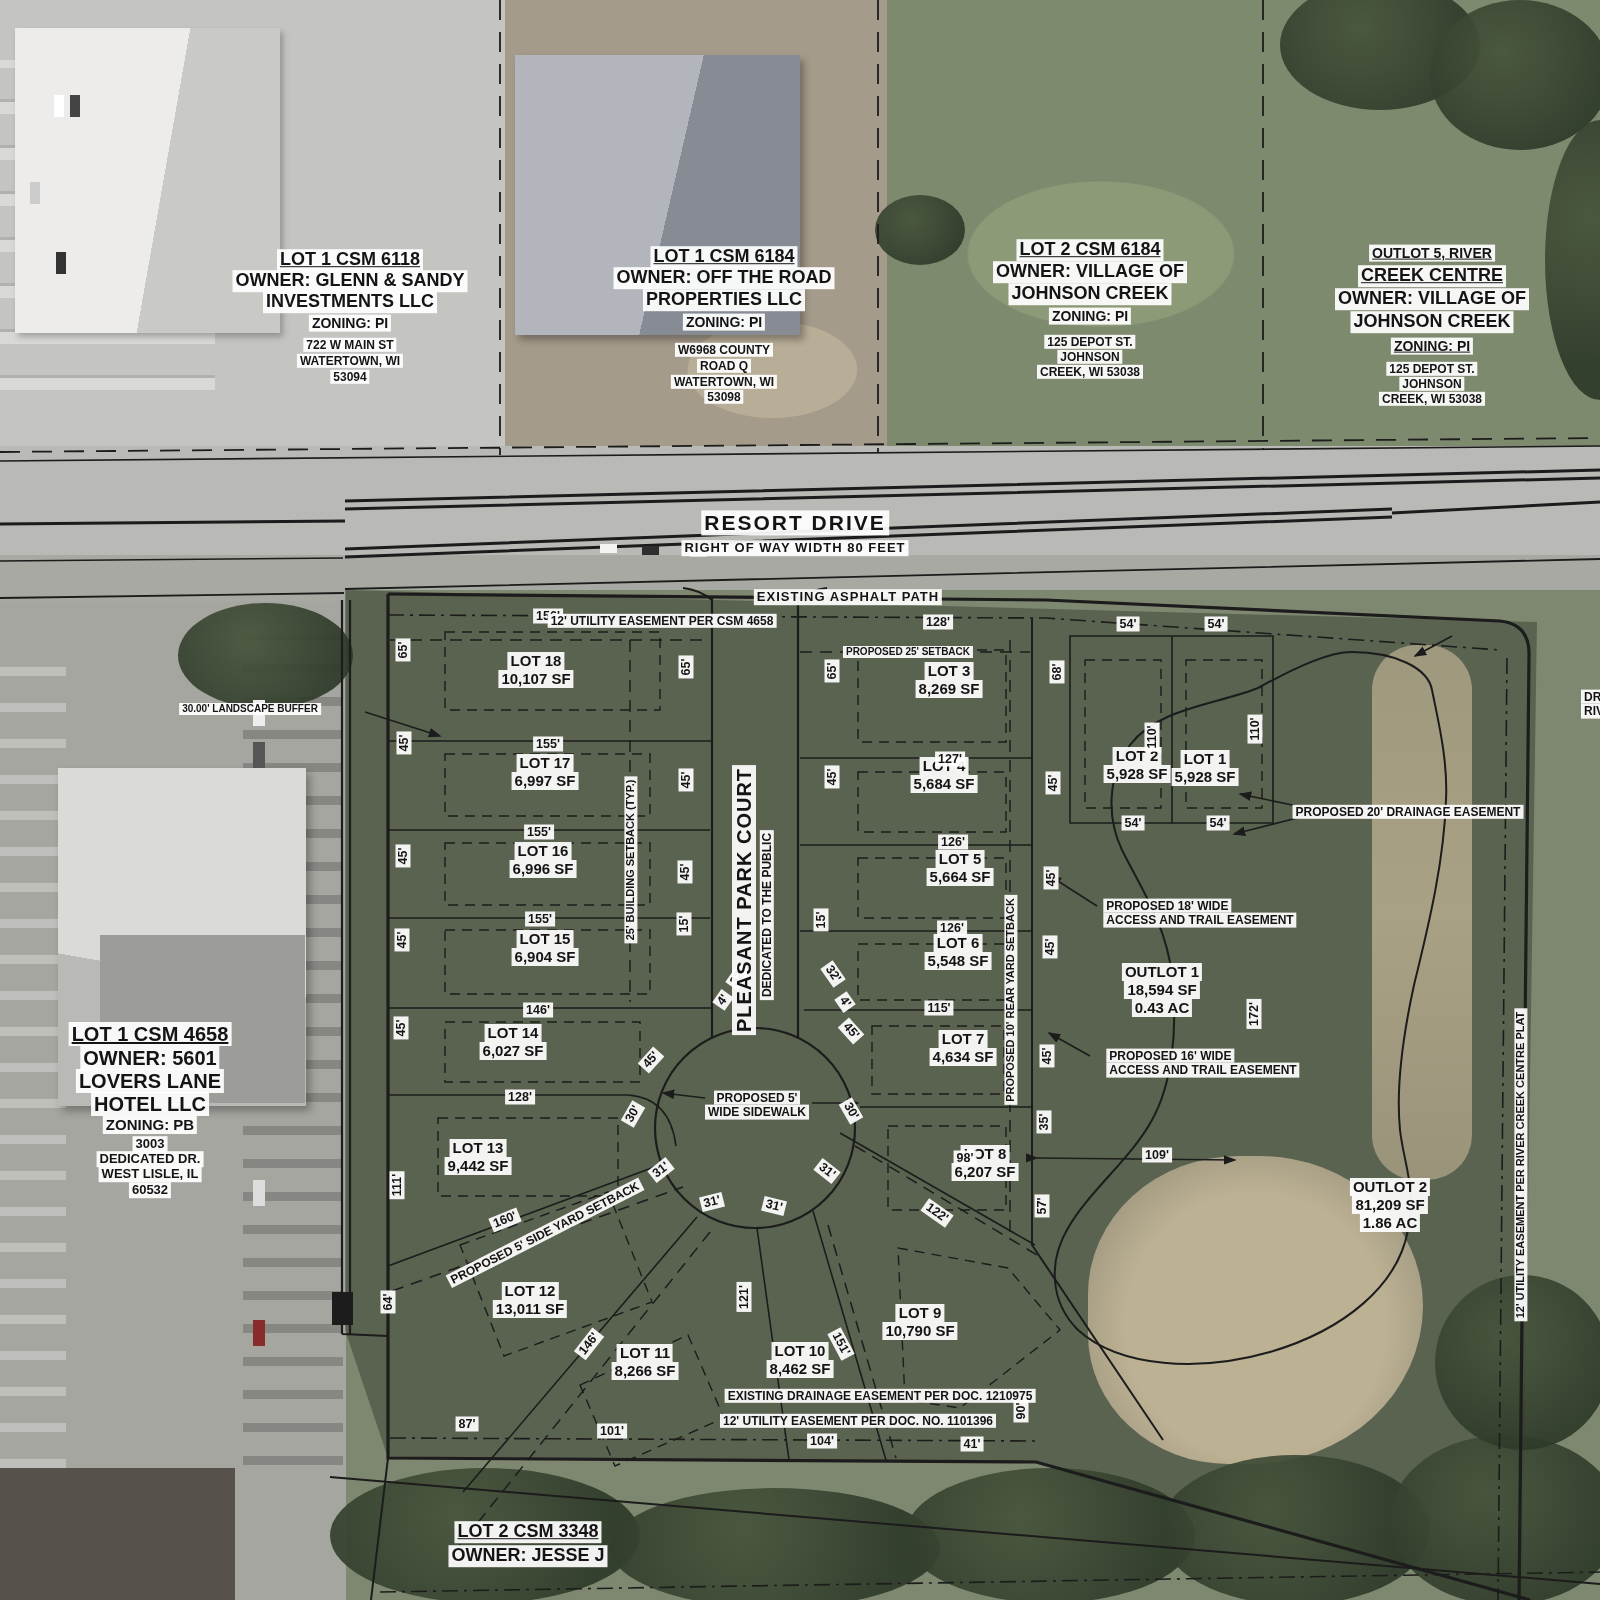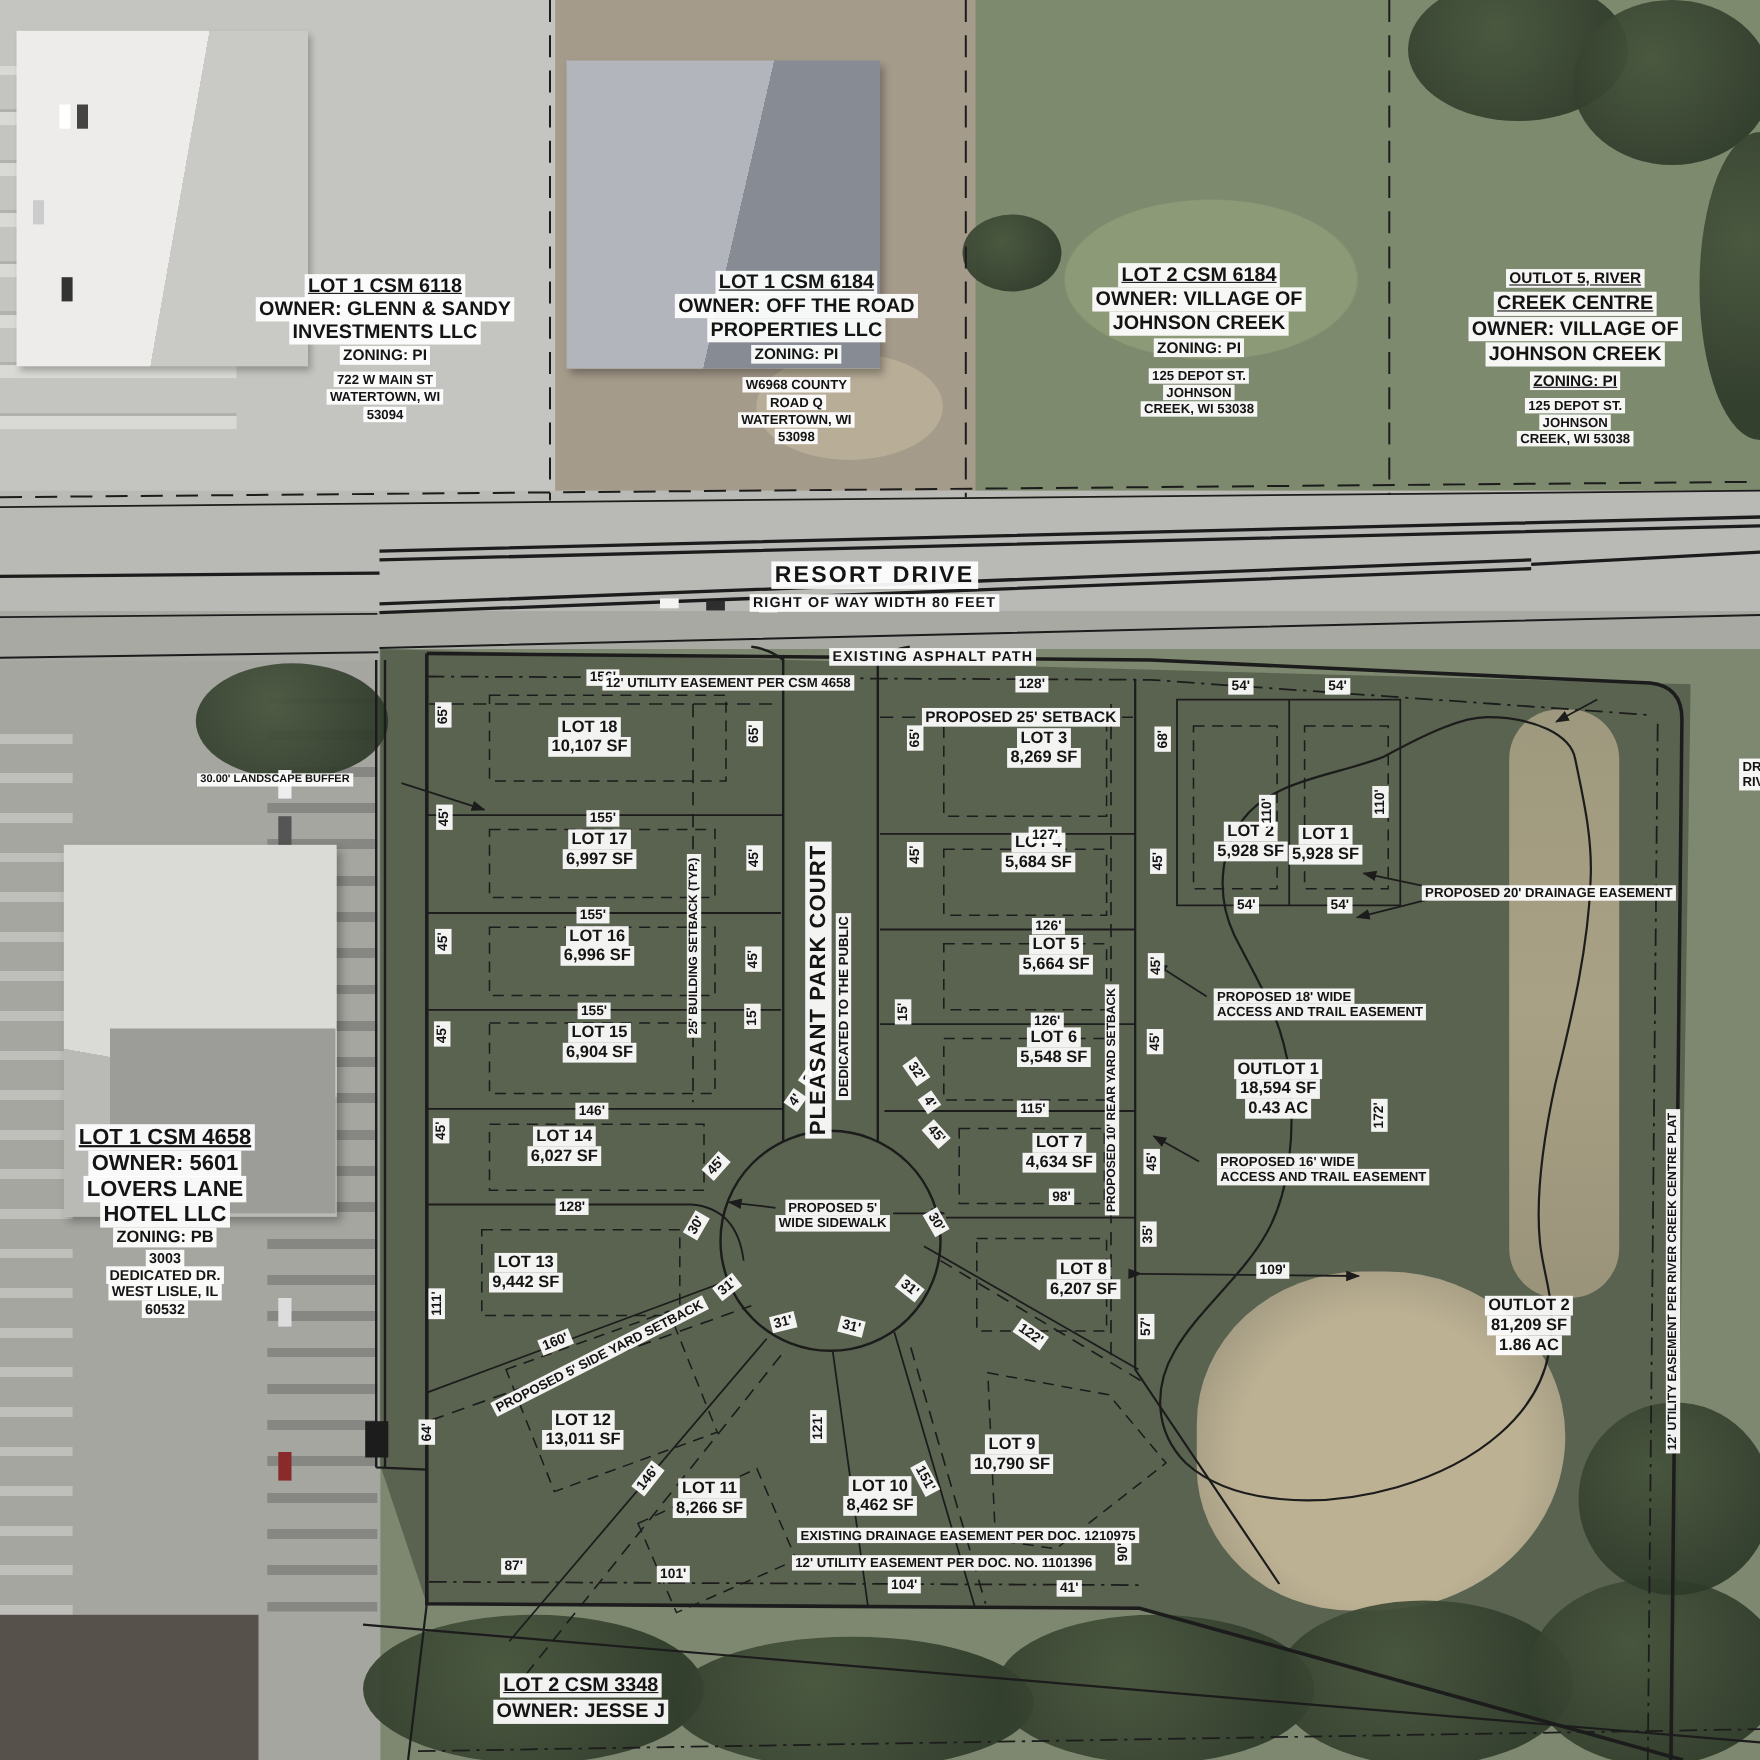--- a/index.html
+++ b/index.html
@@ -395,21 +395,21 @@
       </div>
       <div class="lbl dim" style="left: 953px; top: 842px;">
         <div class="row">126'</div>
       </div>
       <div class="lbl dim" style="left: 952px; top: 928px;">
         <div class="row">126'</div>
       </div>
       <div class="lbl dim" style="left: 939px; top: 1008px;">
         <div class="row">115'</div>
       </div>
-      <div class="lbl dim" style="left: 965px; top: 1088px;">
+      <div class="lbl dim" style="left: 965px; top: 1158px;">
         <div class="row">98'</div>
       </div>
       <div class="lbl dim" style="left: 937px; top: 1213px; transform: translate(-50%, -50%) rotate(35deg);">
         <div class="row">122'</div>
       </div>
       <div class="lbl dim" style="left: 1133px; top: 823px;">
         <div class="row">54'</div>
       </div>
       <div class="lbl dim" style="left: 1218px; top: 823px;">
         <div class="row">54'</div>
@@ -473,21 +473,21 @@
       </div>
       <div class="lbl " style="left: 795px; top: 534px; font-size: 13px; letter-spacing: 1px; margin-top: 14px;">
         <div class="row">RIGHT OF WAY WIDTH 80 FEET</div>
       </div>
       <div class="lbl " style="left: 848px; top: 597px; font-size: 13px; letter-spacing: 1px;">
         <div class="row">EXISTING ASPHALT PATH</div>
       </div>
       <div class="lbl " style="left: 662px; top: 621px; font-size: 12px;">
         <div class="row">12' UTILITY EASEMENT PER CSM 4658</div>
       </div>
-      <div class="lbl " style="left: 928px; top: 652px; font-size: 14px;">
+      <div class="lbl " style="left: 908px; top: 652px; font-size: 10px;">
         <div class="row">PROPOSED 25' SETBACK</div>
       </div>
       <div class="lbl " style="left: 250px; top: 709px; font-size: 10px;">
         <div class="row">30.00' LANDSCAPE BUFFER</div>
       </div>
       <div class="lbl " style="left: 1408px; top: 812px; font-size: 12px;">
         <div class="row">PROPOSED 20' DRAINAGE EASEMENT</div>
       </div>
       <div class="lbl left" style="left: 1200px; top: 913px; font-size: 12px;">
         <div class="row">PROPOSED 18' WIDE</div>

